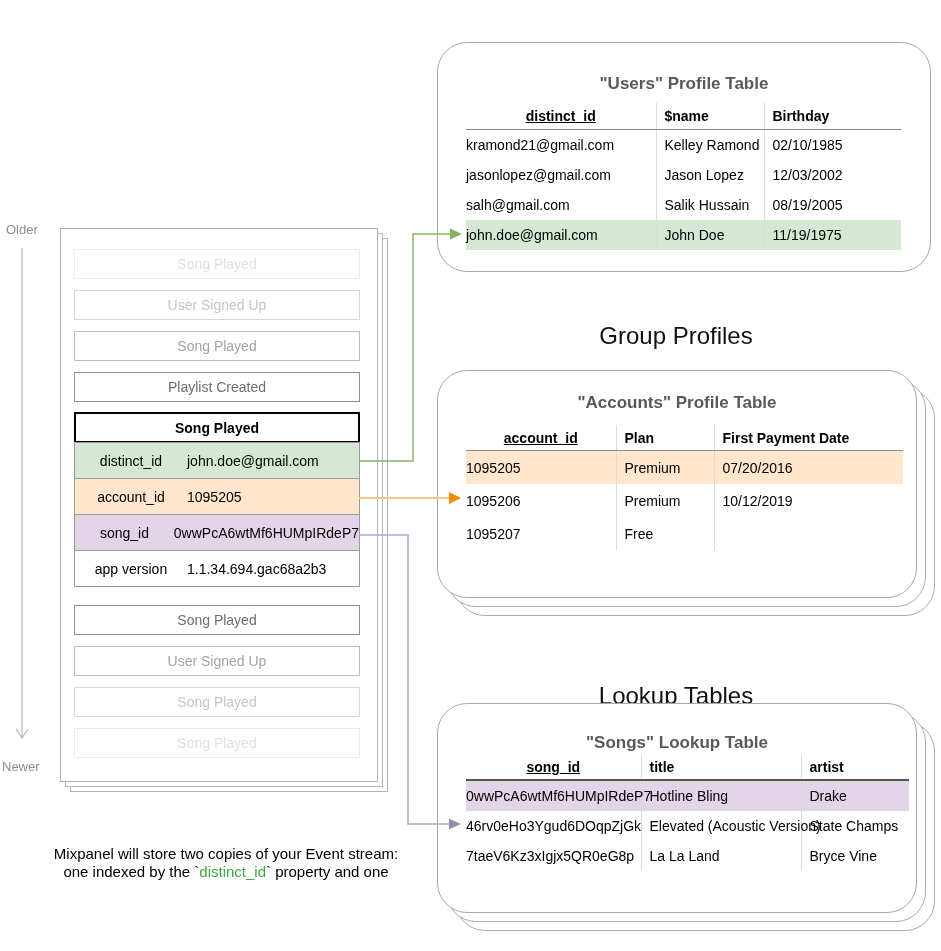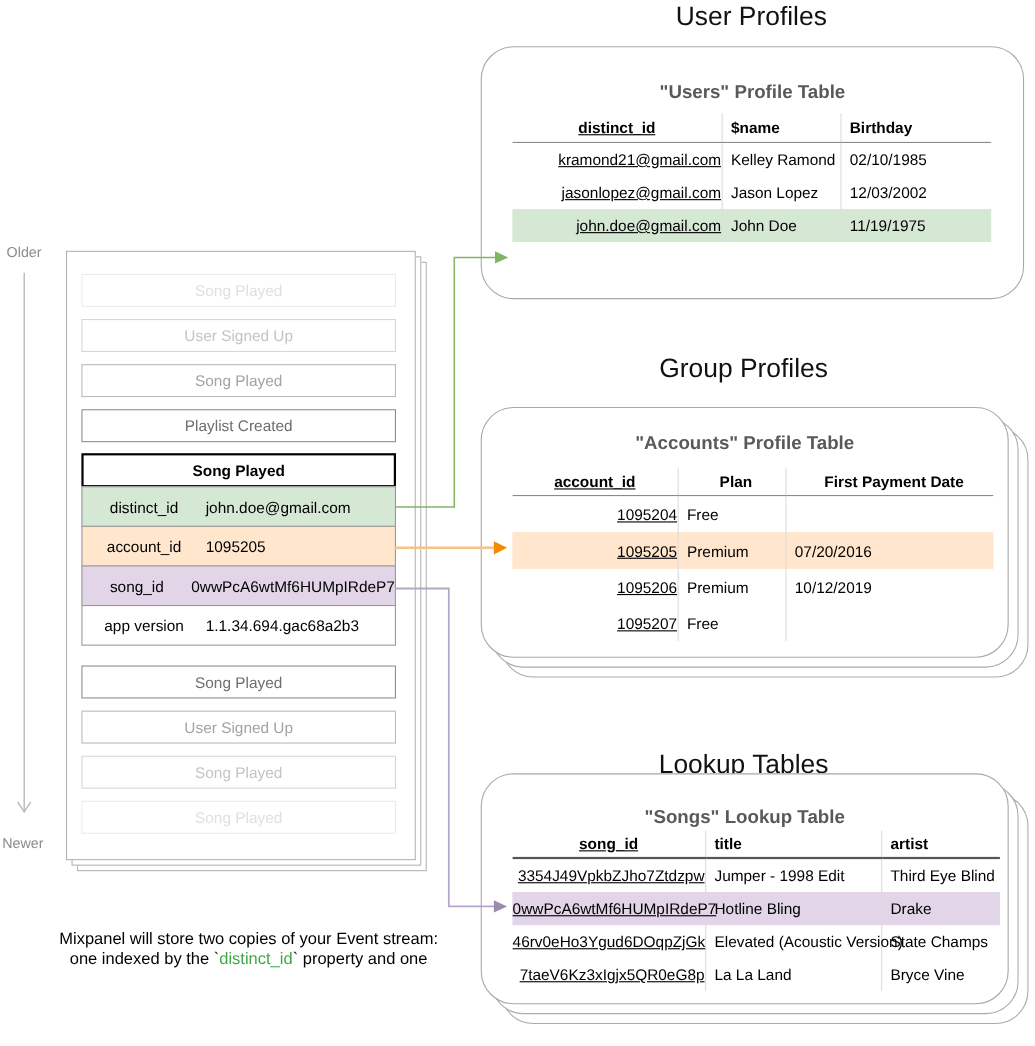--- a/index.html
+++ b/index.html
@@ -58,30 +58,30 @@
   .accounts-card .card-title{top:22px;}
   .songs-card .card-title{top:29px;}
 
   
   .ptable{position:absolute;border-collapse:collapse;table-layout:fixed;font-size:14px;}
   .ptable th{font-weight:bold;text-align:left;padding:0 0 0 8px;white-space:nowrap;
              border-bottom:1px solid #8a8a8a;}
   .ptable th.id-col{text-align:center;text-decoration:underline;padding:0;}
   .ptable th + th, .ptable td + td{border-left:1px solid #dcdcdc;}
   .ptable td{padding:0 0 0 8px;white-space:nowrap;}
-  .ptable td.id-cell{text-align:right;text-decoration:underline;padding:0;}
+  .ptable td.id-cell{text-align:left;padding:0;}
   .ptable tr.hl-green td{background:var(--green-highlight);}
   .ptable tr.hl-orange td{background:var(--orange-highlight);}
   .ptable tr.hl-purple td{background:var(--purple-highlight);}
 
   .users-t{left:28px;top:60px;width:435px;}
   .users-t th{height:26px;}
   .users-t td{height:30px;}
   .accounts-t{left:28px;top:54px;width:437px;}
-  .accounts-t th{height:25px;text-align:center;}
+  .accounts-t th{height:25px;}
   .accounts-t td{height:33px;}
   .songs-t{left:28px;top:51px;width:443px;}
   .songs-t th{height:24px;border-bottom:2px solid #555;}
   .songs-t td{height:30px;}
 
   
   .caption{position:absolute;left:10px;top:801px;width:432px;text-align:center;
            font-size:15px;line-height:17.5px;color:#000;margin-top:44px;}
   .code-green{color:var(--caption-green);}
   .code-orange{color:var(--caption-orange);}
@@ -94,21 +94,20 @@
   .head-orange{fill:var(--orange-accent);}
   .conn-purple{stroke:var(--purple-line);stroke-width:1.6;fill:none;}
   .head-purple{fill:var(--purple-accent);}
   .tl-line{stroke:#b5b5b5;stroke-width:1.2;fill:none;}
 </style>
 </head>
 <body>
 
 <div class="canvas">
 
-  <div class="big-title up-title">User Profiles</div>
   <div class="big-title gp-title">Group Profiles</div>
   <div class="big-title lt-title">Lookup Tables</div>
 
   <div class="tl-label older">Older</div>
   <div class="tl-label newer">Newer</div>
 
   <div class="stack-layer" style="left:70px;top:238px;width:316px;height:552px;"></div>
   <div class="stack-layer" style="left:65px;top:233px;width:316px;height:552px;"></div>
   <div class="es-panel">
     <div class="es-list before">
@@ -181,20 +180,25 @@
           <tr>
             <td class="id-cell">kramond21@gmail.com</td>
             <td>Kelley Ramond</td>
             <td>02/10/1985</td>
           </tr>
           <tr>
             <td class="id-cell">jasonlopez@gmail.com</td>
             <td>Jason Lopez</td>
             <td>12/03/2002</td>
           </tr>
+          <tr>
+            <td class="id-cell">salh@gmail.com</td>
+            <td>Salik Hussain</td>
+            <td>08/19/2005</td>
+          </tr>
           <tr class="hl-green">
             <td class="id-cell">john.doe@gmail.com</td>
             <td>John Doe</td>
             <td>11/19/1975</td>
           </tr>
         </tbody>
     </table>
   </section>
 
   <div class="stack-layer rounded" style="left:455px;top:388px;width:478px;height:226px;"></div>
@@ -208,25 +212,20 @@
           <col style="width:189px">
         </colgroup>
       <thead>
           <tr>
         <th class="id-col">account_id</th>
         <th>Plan</th>
         <th>First Payment Date</th>
       </tr>
         </thead>
       <tbody>
-          <tr>
-            <td class="id-cell">1095204</td>
-            <td>Free</td>
-            <td></td>
-          </tr>
           <tr class="hl-orange">
             <td class="id-cell">1095205</td>
             <td>Premium</td>
             <td>07/20/2016</td>
           </tr>
           <tr>
             <td class="id-cell">1095206</td>
             <td>Premium</td>
             <td>10/12/2019</td>
           </tr>
@@ -250,25 +249,20 @@
           <col style="width:108px">
         </colgroup>
       <thead>
           <tr>
         <th class="id-col">song_id</th>
         <th>title</th>
         <th>artist</th>
       </tr>
         </thead>
       <tbody>
-          <tr>
-            <td class="id-cell">3354J49VpkbZJho7Ztdzpw</td>
-            <td>Jumper - 1998 Edit</td>
-            <td>Third Eye Blind</td>
-          </tr>
           <tr class="hl-purple">
             <td class="id-cell">0wwPcA6wtMf6HUMpIRdeP7</td>
             <td>Hotline Bling</td>
             <td>Drake</td>
           </tr>
           <tr>
             <td class="id-cell">46rv0eHo3Ygud6DOqpZjGk</td>
             <td>Elevated (Acoustic Version)</td>
             <td>State Champs</td>
           </tr>

